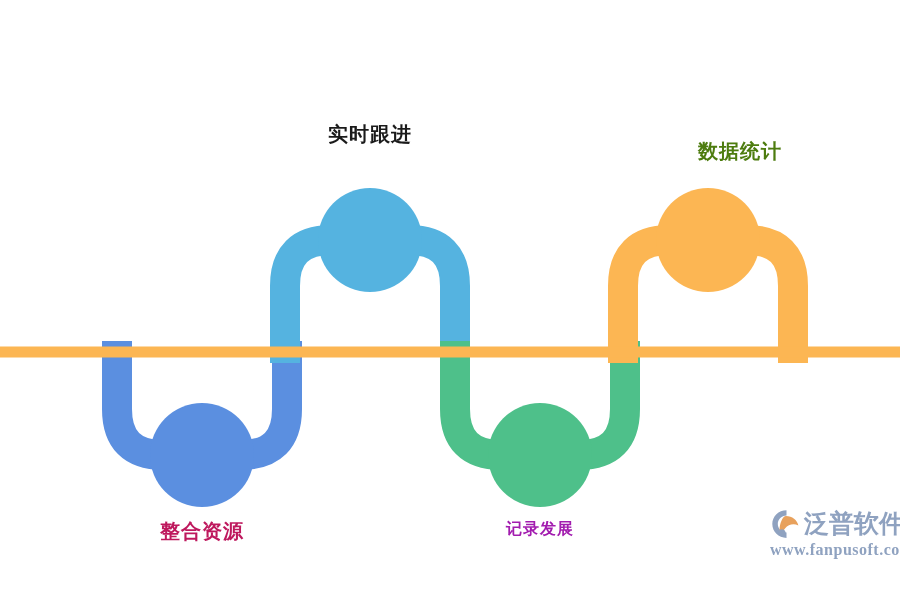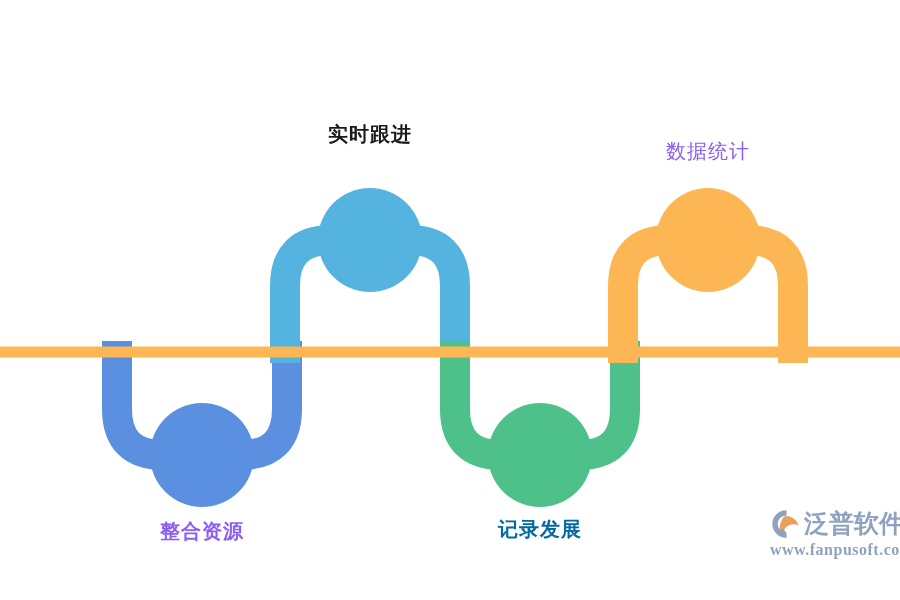--- a/index.html
+++ b/index.html
@@ -108,24 +108,24 @@
 
     <g>
       <path fill="none" stroke-linecap="butt" d="M623,363 L623,286 Q623,240 669,240 L747,240 Q793,240 793,286 L793,363" stroke="#fcb653" stroke-width="30"></path>
       <circle cx="708" cy="240" r="52" fill="#fcb653"></circle>
     </g>
 
     <rect x="0" y="346.5" width="900" height="11" fill="#fcb653"></rect>
 
   </svg>
 
-  <div class="node-label" id="label-0" style="left: 202px; top: 521px; color: #8b5cf6; font-size: 20px; font-weight: bold;">整合资源</div>
+  <div class="node-label" id="label-0" style="left: 202px; top: 521px; color: #be185d; font-size: 20px; font-weight: bold;">整合资源</div>
   <div class="node-label" id="label-1" style="left: 370px; top: 124px; color: rgb(26, 26, 26); font-size: 20px; font-weight: bold;">实时跟进</div>
-  <div class="node-label" id="label-2" style="left: 540px; top: 521px; color: #0369a1; font-size: 20px; font-weight: bold; font-family: Liberation Mono, monospace;">记录发展</div>
-  <div class="node-label" id="label-3" style="left: 708px; top: 141px; color: #8b5cf6; font-size: 20px; font-weight: normal;">数据统计</div>
+  <div class="node-label" id="label-2" style="left: 540px; top: 521px; color: #a21caf; font-size: 16px; font-weight: bold;">记录发展</div>
+  <div class="node-label" id="label-3" style="left: 740px; top: 141px; color: #4d7c0f; font-size: 20px; font-weight: bold;">数据统计</div>
 
   <div id="watermark">
     <svg id="watermark-mark" viewBox="0 0 32 32" xmlns="http://www.w3.org/2000/svg">
       <path d="M16.5,2.2 C8.6,2.2 2.3,8.4 2.3,16.1 C2.3,23.8 8.6,30 16.5,30 L16.5,24.6 C11.7,24.6 7.8,20.8 7.8,16.1 C7.8,11.4 11.7,7.6 16.5,7.6 Z" fill="#8fa2c0"></path>
       <path d="M16.0,8.0 C22.2,8.0 27.2,12.0 28.4,17.4 C23.6,15.2 18.6,16.2 15.0,20.4 C13.0,22.7 12.2,25.4 12.2,27.6 C10.6,26.2 9.6,24.0 9.6,21.6 C9.6,16.0 12.5,8.0 16.0,8.0 Z" fill="#e8a15c"></path>
       <path d="M12.0,21.2 C14.0,21.2 15.6,22.8 15.6,24.8 C15.6,26.8 14.0,28.4 12.0,28.4 C10.0,28.4 8.4,26.8 8.4,24.8 C8.4,22.8 10.0,21.2 12.0,21.2 Z" fill="#8fa2c0"></path>
     </svg>
     <div id="watermark-name" style="color: rgb(143, 162, 192);">泛普软件</div>
     <div id="watermark-url" style="color: rgb(143, 162, 192);">www.fanpusoft.com</div>
   </div>

